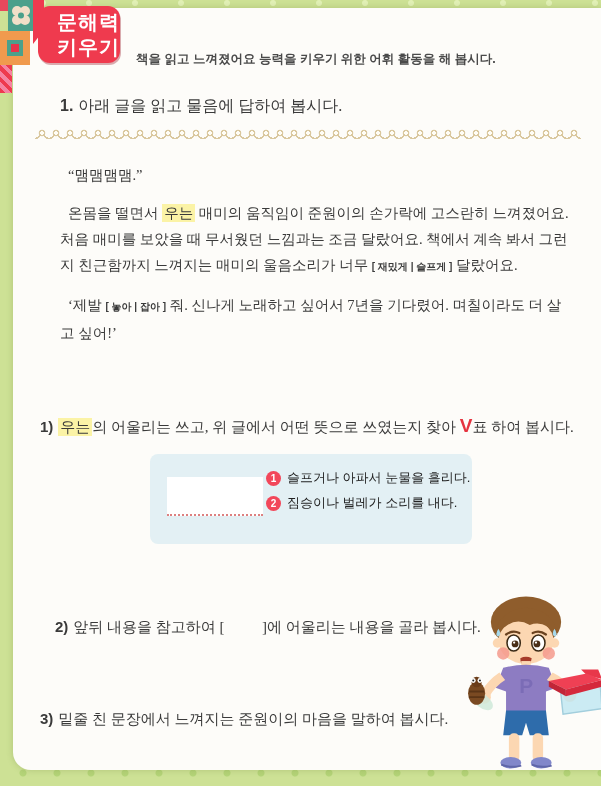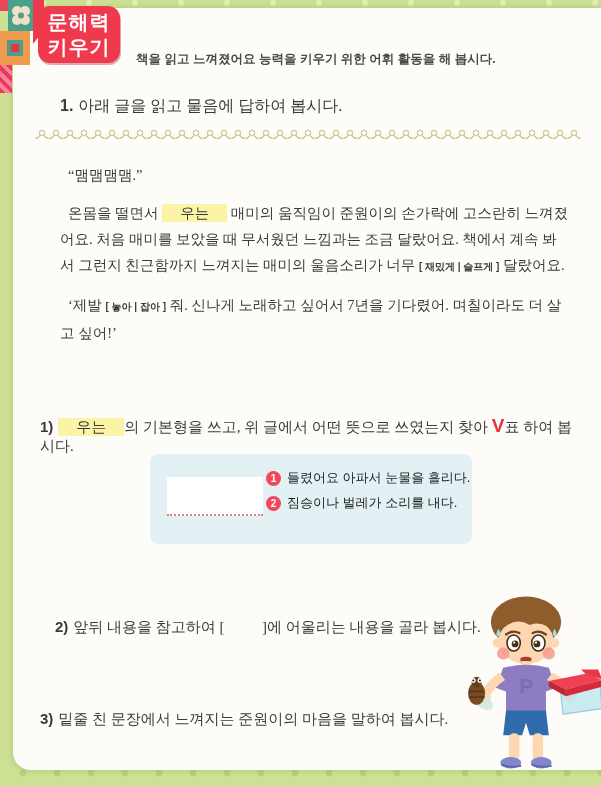--- a/index.html
+++ b/index.html
@@ -34,21 +34,21 @@
     display:flex;align-items:center;justify-content:center;}
   .deco .sq-orange .inner{width:16px;height:16px;background:#4ba08b;display:flex;align-items:center;justify-content:center;}
   .deco .sq-orange .core{width:8px;height:8px;background:#e8334a;}
   .deco .stripes{position:absolute;left:0;top:65px;width:12px;height:28px;
     background:repeating-linear-gradient(45deg,#ee3a4f 0 4px,#f583a2 4px 8px);}
   
   .badge{
     position:absolute;left:38px;top:6px;width:82px;height:57px;background:var(--badge-red);
     border-radius:12px;color:#fff;font-family:"Liberation Sans",sans-serif;font-weight:bold;
     font-size:20px;line-height:25px;text-align:center;display:flex;flex-direction:column;
-    justify-content:center;letter-spacing:1px;box-shadow:1px 2px 0 rgba(150,20,35,.35);
+    justify-content:center;letter-spacing:1px;box-shadow:1px 2px 0 rgba(150,20,35,.35);align-items:flex-end;
   }
   .subtitle{
     position:absolute;left:136px;top:51px;font-family:"Liberation Sans",sans-serif;
     font-weight:bold;font-size:12.5px;color:#4a4a4a;
   }
   .q-main{position:absolute;left:60px;top:96px;font-size:16px;}
   .qnum{font-family:"Liberation Sans",sans-serif;font-weight:bold;margin-right:5px;}
   
   .scallop{
     position:absolute;left:35px;top:128px;width:546px;height:15px;
@@ -56,21 +56,21 @@
       radial-gradient(circle at 7px 5px, #fffdf6 0 1.8px, var(--lace) 1.8px 3.2px, rgba(0,0,0,0) 3.6px),
       radial-gradient(circle at 7px 1px, rgba(0,0,0,0) 0 4.6px, var(--lace) 4.6px 6px, rgba(0,0,0,0) 6.4px);
     background-size:14px 15px,14px 15px;
     background-position:0 0,7px 4px;
     background-repeat:repeat-x;
   }
   
   .passage{position:absolute;left:48px;top:150px;width:534px;font-size:14.5px;line-height:26px;
     word-break:break-all;}
   .passage p{margin:12px;text-indent:.55em;}
-  .seg-hl{background:var(--hl-yellow);padding:1px 18px;}
+  .seg-hl{background:var(--hl-yellow);padding:1px 2px;}
   .seg-b{font-weight:bold;font-family:"Liberation Sans",sans-serif;font-size:10px;}
   .seg-ul{text-decoration:underline;text-decoration-color:var(--ul-red);
     text-decoration-thickness:1.6px;text-underline-offset:4px;}
   .seg-v{color:var(--check-red);font-family:"Liberation Sans",sans-serif;font-weight:bold;
     font-size:19px;line-height:1;}
   
   .q{position:absolute;left:40px;font-size:15px;width:540px;}
   .q1{top:416px;}
   .q2{top:601px;white-space:pre-wrap;}
   .q3{top:710px;}
@@ -132,29 +132,29 @@
 
   <div class="scallop"></div>
 
   <div class="passage">
     <p><span>“맴맴맴맴.”</span></p>
     <p><span>온몸을 떨면서 </span><span class="seg-hl">우는</span><span> 매미의 움직임이 준원이의 손가락에 고스란히 느껴졌어요. 처음 매미를 보았을 때 무서웠던 느낌과는 조금 달랐어요. 책에서 계속 봐서 그런지 친근함까지 느껴지는 매미의 울음소리가 너무 </span><span class="seg-b">[ 재밌게  |  슬프게 ]</span><span> 달랐어요.</span></p>
     <p><span>‘제발 </span><span class="seg-b">[ 놓아  |  잡아 ]</span><span> 줘. 신나게 노래하고 싶어서 7년을 기다렸어. 며칠이라도 더 살고 싶어!’</span></p>
   </div>
 
   <div class="q q1">
-    <span class="qnum">1)</span><span><span class="seg-hl">우는</span><span>의 기본형을 쓰고, 위 글에서 어떤 뜻으로 쓰였는지 찾아 </span><span class="seg-v">V</span><span>표 하여 봅시다.</span></span>
+    <span class="qnum">1)</span><span><span class="seg-hl">우는</span><span>의 어울리는 쓰고, 위 글에서 어떤 뜻으로 쓰였는지 찾아 </span><span class="seg-v">V</span><span>표 하여 봅시다.</span></span>
   </div>
 
   <div class="answer-box">
     <div class="answer-field"></div>
     <div class="options">
       <div class="option">
         <span class="opt-badge">1</span>
-        <span class="opt-text">들렸어요 아파서 눈물을 흘리다.</span>
+        <span class="opt-text">슬프거나 아파서 눈물을 흘리다.</span>
       </div>
       <div class="option">
         <span class="opt-badge">2</span>
         <span class="opt-text">짐승이나 벌레가 소리를 내다.</span>
       </div>
     </div>
   </div>
 
   <div class="q q2">
     <span class="qnum">2)</span><span>앞뒤 내용을 참고하여 [          ]에 어울리는 내용을 골라 봅시다.</span>

